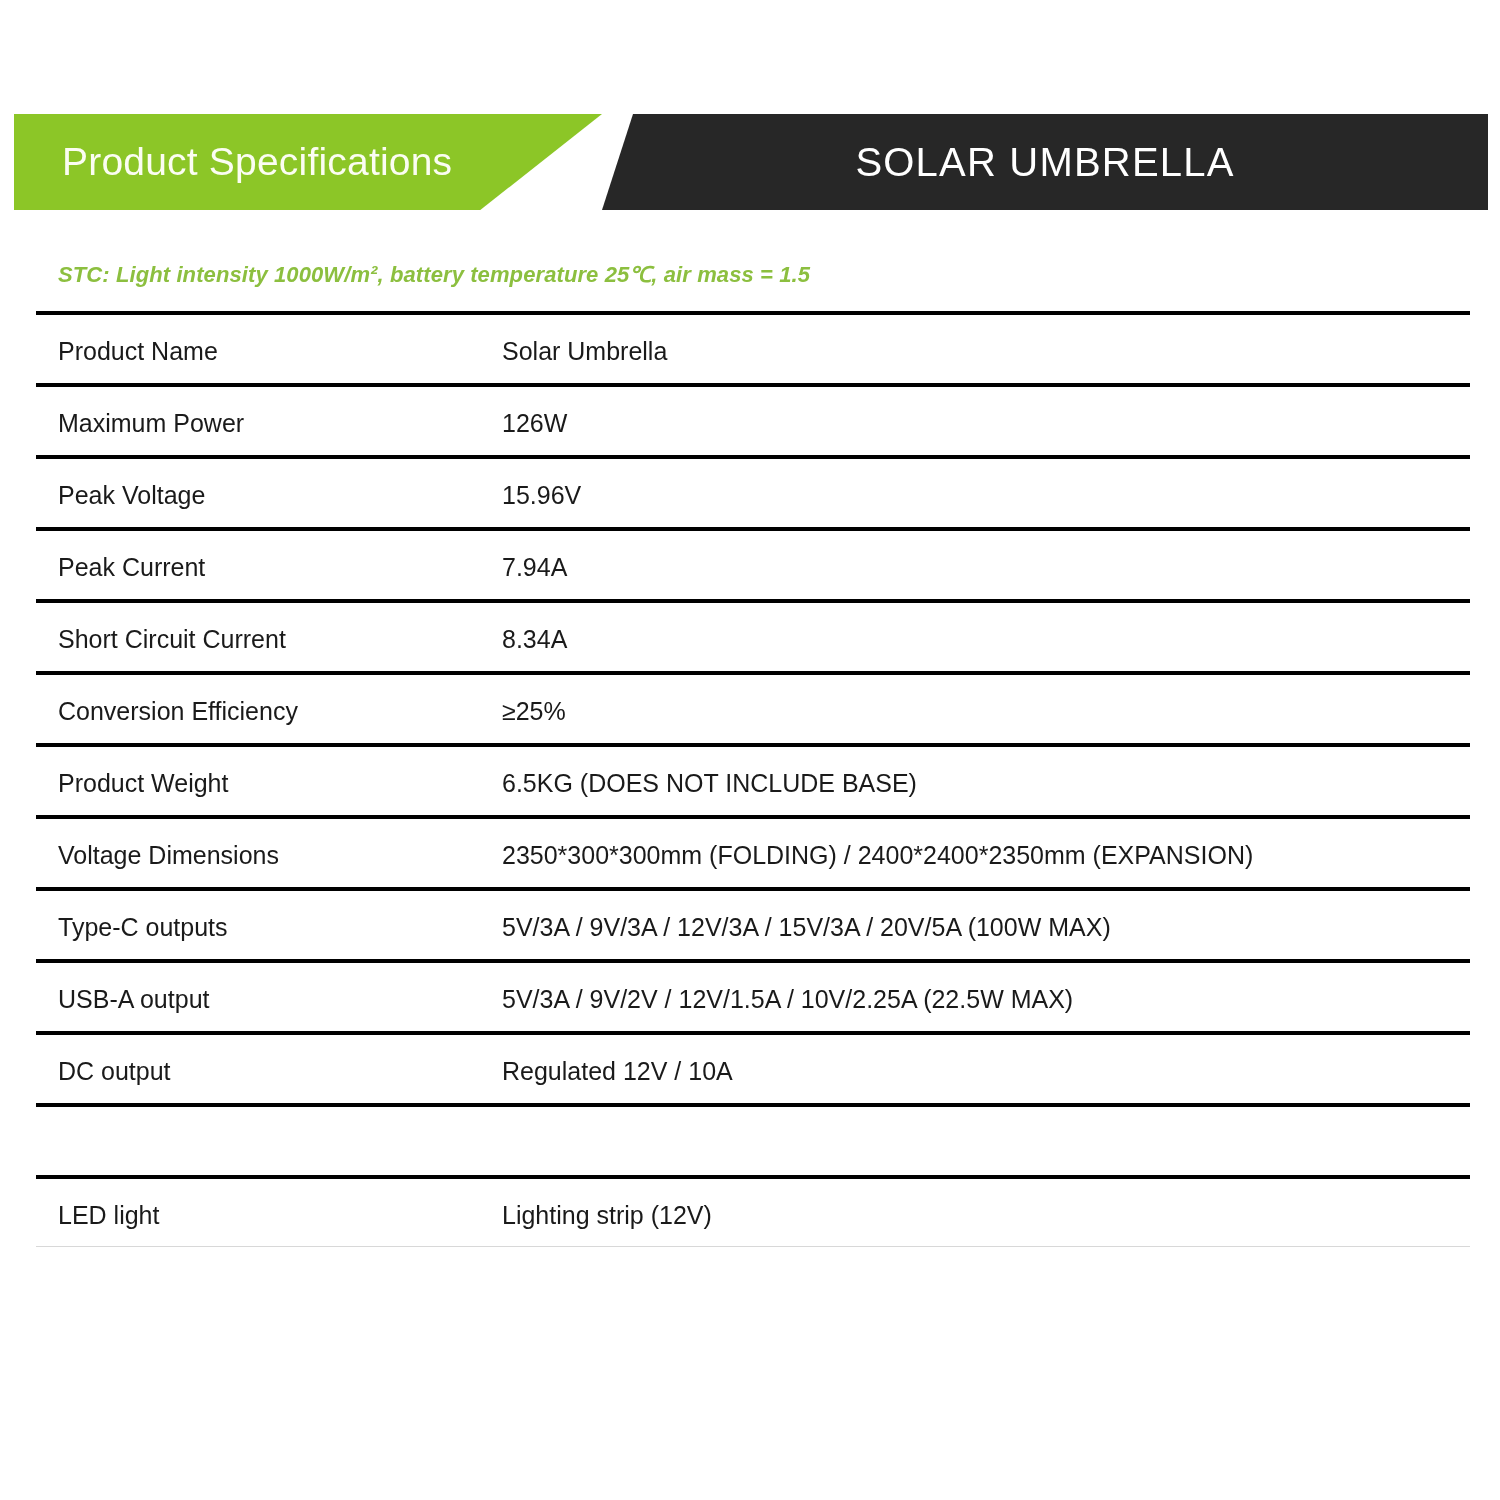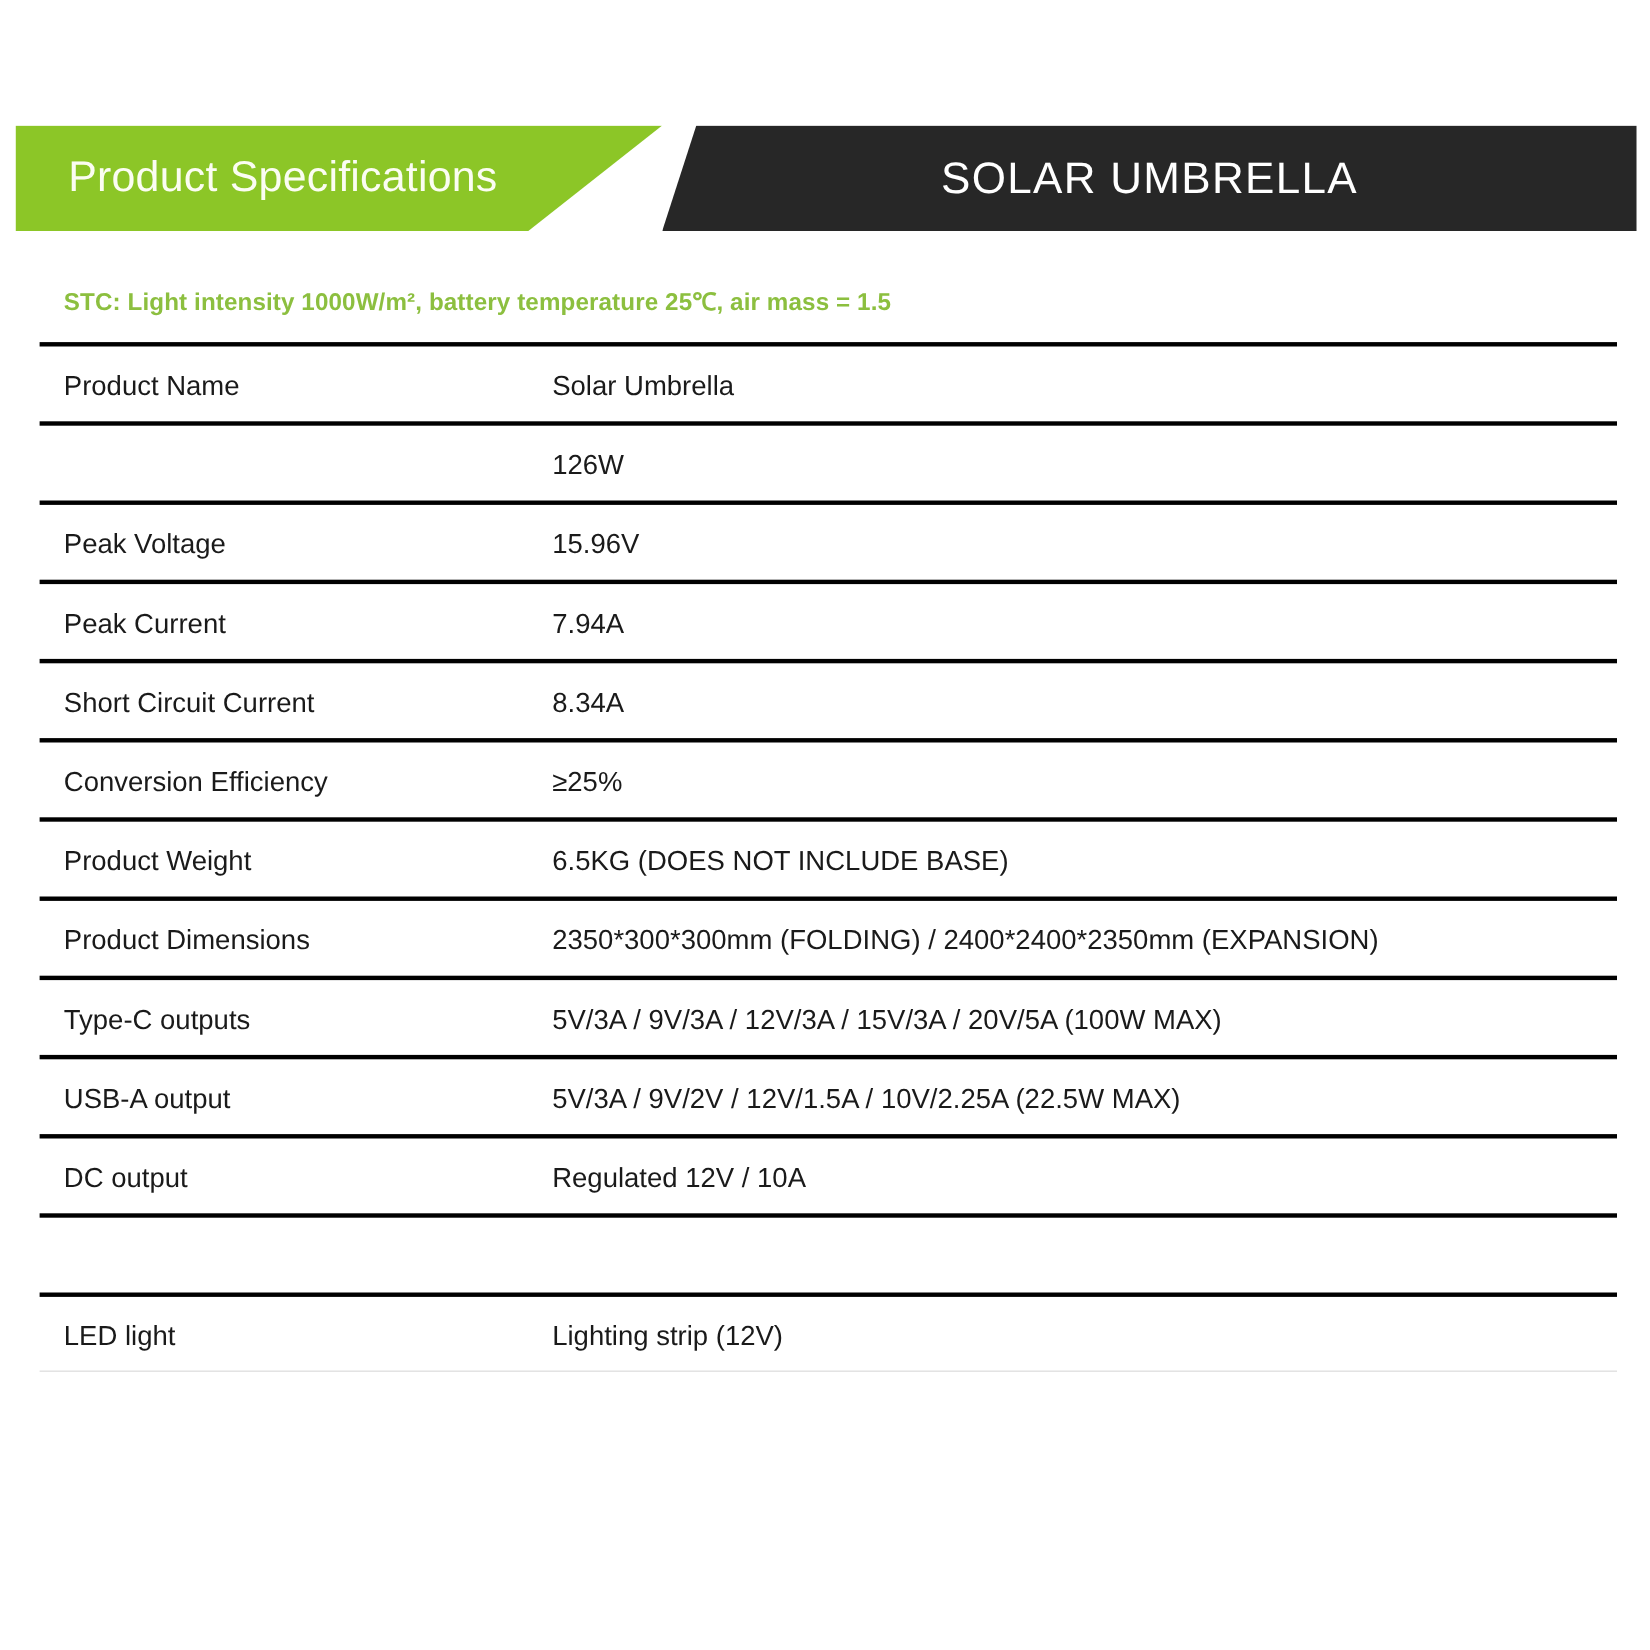--- a/index.html
+++ b/index.html
@@ -72,20 +72,21 @@
   
   .stc-note {
     position: absolute;
     left: 58px;
     top: 258px;
     font-size: 22px;
     font-weight: bold;
     color: #8CBF3F;
     letter-spacing: 0.1px;
     white-space: nowrap;
+    font-style: italic;
   }
 
   
   .spec-table {
     position: absolute;
     left: 36px;
     top: 311px;
     width: 1434px;
   }
   .spec-row {
@@ -126,20 +127,21 @@
 </div>
 
 <div class="stc-note">STC: Light intensity 1000W/m², battery temperature 25℃, air mass = 1.5</div>
 
 <div class="spec-table" id="spec-table">
     <div class="spec-row">
       <div class="spec-label">Product Name</div>
       <div class="spec-value">Solar Umbrella</div>
     </div>
     <div class="spec-row">
+      <div class="spec-label">Maximum Power</div>
       <div class="spec-value">126W</div>
     </div>
     <div class="spec-row">
       <div class="spec-label">Peak Voltage</div>
       <div class="spec-value">15.96V</div>
     </div>
     <div class="spec-row">
       <div class="spec-label">Peak Current</div>
       <div class="spec-value">7.94A</div>
     </div>
@@ -149,21 +151,21 @@
     </div>
     <div class="spec-row">
       <div class="spec-label">Conversion Efficiency</div>
       <div class="spec-value">≥25%</div>
     </div>
     <div class="spec-row">
       <div class="spec-label">Product Weight</div>
       <div class="spec-value">6.5KG (DOES NOT INCLUDE BASE)</div>
     </div>
     <div class="spec-row">
-      <div class="spec-label">Product Dimensions</div>
+      <div class="spec-label">Voltage Dimensions</div>
       <div class="spec-value">2350*300*300mm (FOLDING) / 2400*2400*2350mm (EXPANSION)</div>
     </div>
     <div class="spec-row">
       <div class="spec-label">Type-C outputs</div>
       <div class="spec-value">5V/3A / 9V/3A / 12V/3A / 15V/3A / 20V/5A (100W MAX)</div>
     </div>
     <div class="spec-row">
       <div class="spec-label">USB-A output</div>
       <div class="spec-value">5V/3A / 9V/2V / 12V/1.5A / 10V/2.25A (22.5W MAX)</div>
     </div>

